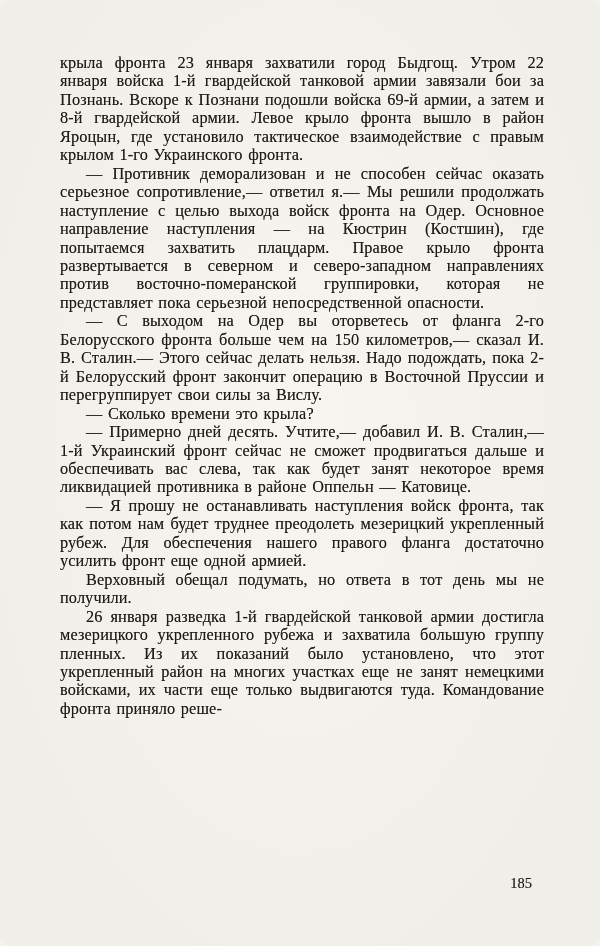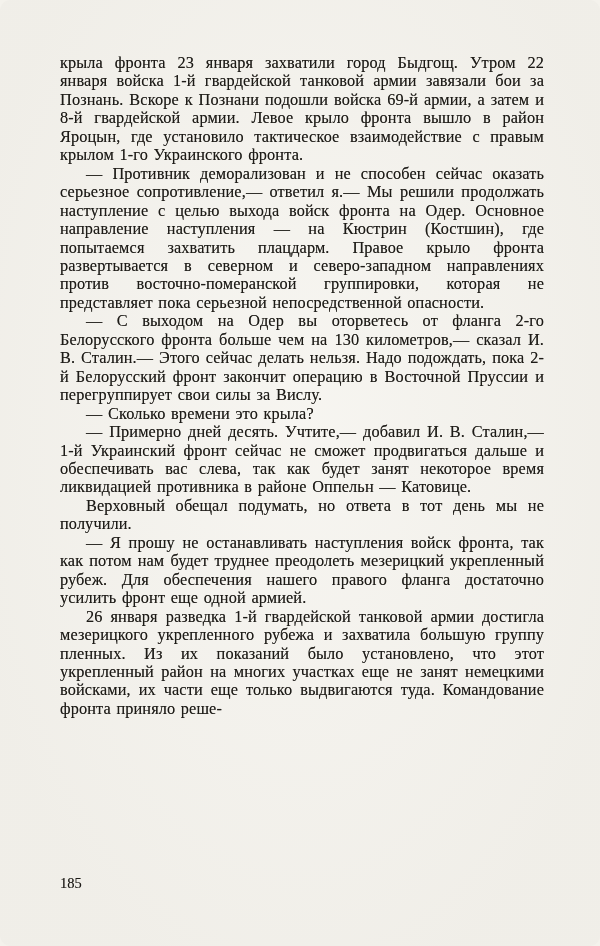--- a/index.html
+++ b/index.html
@@ -49,36 +49,36 @@
     text-indent: 26px;
   }
   .para.continuation {
     text-indent: 0;
   }
   .page-number {
     position: absolute;
     left: 60px;
     top: 875px;
     width: 480px;
-    text-align: left;
+    text-align: right;
     padding-right: 8px;
     font-family: "Liberation Serif", "DejaVu Serif", serif;
     font-size: 14.5px;
     color: var(--ink);
     text-shadow: 0 0 0.35px rgba(29,27,23,0.5);
   }
 </style>
 </head>
 <body>
 
 <div class="page">
   <main class="text-block">
     <p class="para continuation">крыла фронта 23 января захватили город Быдгощ. Утром 22 января войска 1-й гвардейской танковой армии завязали бои за Познань. Вскоре к Познани подошли войска 69-й армии, а затем и 8-й гвардейской армии. Левое крыло фронта вышло в район Яроцын, где установило тактическое взаимодействие с правым крылом 1-го Украинского фронта.</p>
     <p class="para">— Противник деморализован и не способен сейчас оказать серьезное сопротивление,— ответил я.— Мы решили продолжать наступление с целью выхода войск фронта на Одер. Основное направление наступления — на Кюстрин (Костшин), где попытаемся захватить плацдарм. Правое крыло фронта развертывается в северном и северо-западном направлениях против восточно-померанской группировки, которая не представляет пока серьезной непосредственной опасности.</p>
-    <p class="para">— С выходом на Одер вы оторветесь от фланга 2-го Белорусского фронта больше чем на 130 километров,— сказал И. В. Сталин.— Этого сейчас делать нельзя. Надо подождать, пока 2-й Белорусский фронт закончит операцию в Восточной Пруссии и перегруппирует свои силы за Вислу.</p>
+    <p class="para">— С выходом на Одер вы оторветесь от фланга 2-го Белорусского фронта больше чем на 150 километров,— сказал И. В. Сталин.— Этого сейчас делать нельзя. Надо подождать, пока 2-й Белорусский фронт закончит операцию в Восточной Пруссии и перегруппирует свои силы за Вислу.</p>
     <p class="para">— Сколько времени это крыла?</p>
     <p class="para">— Примерно дней десять. Учтите,— добавил И. В. Сталин,— 1-й Украинский фронт сейчас не сможет продвигаться дальше и обеспечивать вас слева, так как будет занят некоторое время ликвидацией противника в районе Оппельн — Катовице.</p>
+    <p class="para">— Я прошу не останавливать наступления войск фронта, так как потом нам будет труднее преодолеть мезерицкий укрепленный рубеж. Для обеспечения нашего правого фланга достаточно усилить фронт еще одной армией.</p>
     <p class="para">Верховный обещал подумать, но ответа в тот день мы не получили.</p>
-    <p class="para">— Я прошу не останавливать наступления войск фронта, так как потом нам будет труднее преодолеть мезерицкий укрепленный рубеж. Для обеспечения нашего правого фланга достаточно усилить фронт еще одной армией.</p>
     <p class="para">26 января разведка 1-й гвардейской танковой армии достигла мезерицкого укрепленного рубежа и захватила большую группу пленных. Из их показаний было установлено, что этот укрепленный район на многих участках еще не занят немецкими войсками, их части еще только выдвигаются туда. Командование фронта приняло реше-</p>
   </main>
   <div class="page-number">185</div>
 </div>
 
 </body></html>

